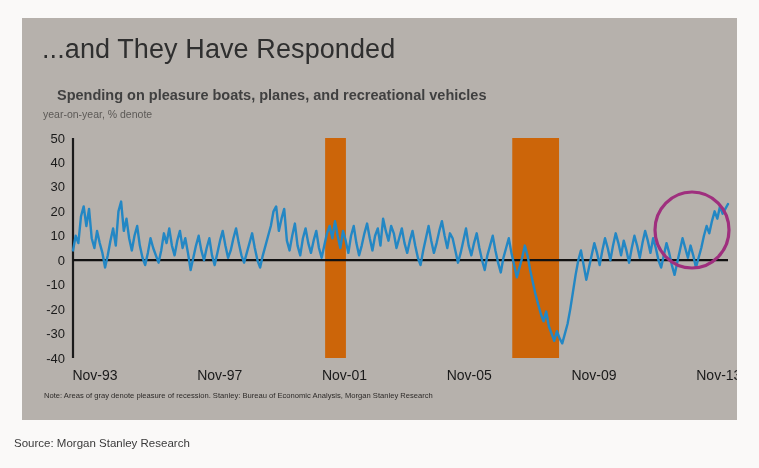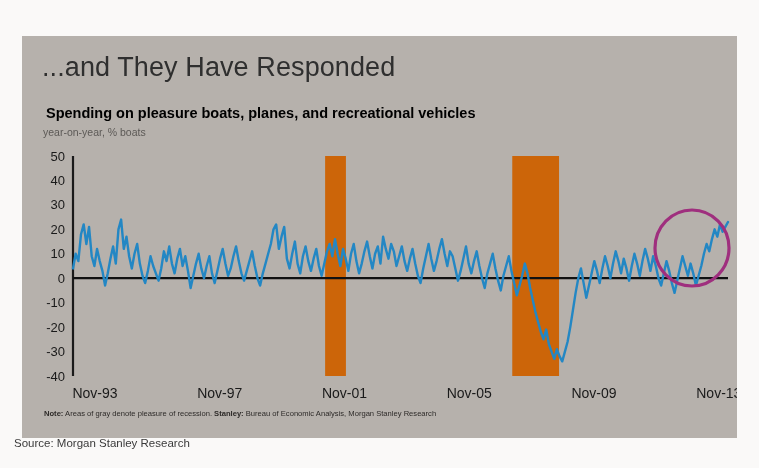--- a/index.html
+++ b/index.html
@@ -8,36 +8,35 @@
     background:#faf9f8;
     font-family:"Liberation Sans", sans-serif;
     overflow:hidden;
     position:relative;
   }
   #slide{
     position:absolute;
     left:22px; top:18px;
     width:715px; height:402px;
     background:#b6b1ac;
-    margin-top:18px;
   }
   #slide-title{
     position:absolute;
     left:20px; top:16px;
     font-size:27px;
     color:#2f2f2f;
     letter-spacing:.1px;
     white-space:nowrap;
   }
   #chart-title{
     position:absolute;
-    left:24px; top:69px;
+    left:35px; top:69px;
     font-size:14.5px;
     font-weight:bold;
-    color:#000000;
+    color:#404040;
     white-space:nowrap;
   }
   #chart-subtitle{
     position:absolute;
     left:21px; top:90px;
     font-size:10.5px;
     color:#5c5956;
     white-space:nowrap;
   }
   #plot-wrap{
@@ -51,39 +50,39 @@
   }
   .ytick{font-size:13px; text-anchor:end;}
   .xtick{font-size:14px; text-anchor:middle;}
   #footnote{
     position:absolute;
     left:22px; top:373px;
     font-size:7.6px;
     color:#2d2a28;
     white-space:nowrap;
   }
-  #footnote b{font-weight:bold;}
+  #footnote b{font-weight:normal;}
   #source-line{
     position:absolute;
     left:14px; top:437px;
     font-size:11.5px;
     color:#3a3a3a;
     white-space:nowrap;
     text-align:center;
   }
 </style>
 </head>
 <body>
 
 <div id="slide">
 
   <div id="slide-title">...and They Have Responded</div>
 
   <div id="chart-title">Spending on pleasure boats, planes, and recreational vehicles</div>
-  <div id="chart-subtitle">year-on-year, % boats</div>
+  <div id="chart-subtitle">year-on-year, % denote</div>
 
   <div id="plot-wrap">
     <svg id="plot-svg" width="715" height="402" viewBox="0 0 715 402">
       <g id="bands-group">
           <rect x="303.1230158730159" y="120" width="20.793650793650784" height="220" fill="#cc6509"></rect>
           <rect x="490.26587301587296" y="120" width="46.78571428571439" height="220" fill="#cc6509"></rect>
         </g>
       <g id="yticks-group">
           <text x="43" y="124.5" class="ytick">50</text>
           <text x="43" y="148.94444444444446" class="ytick">40</text>

